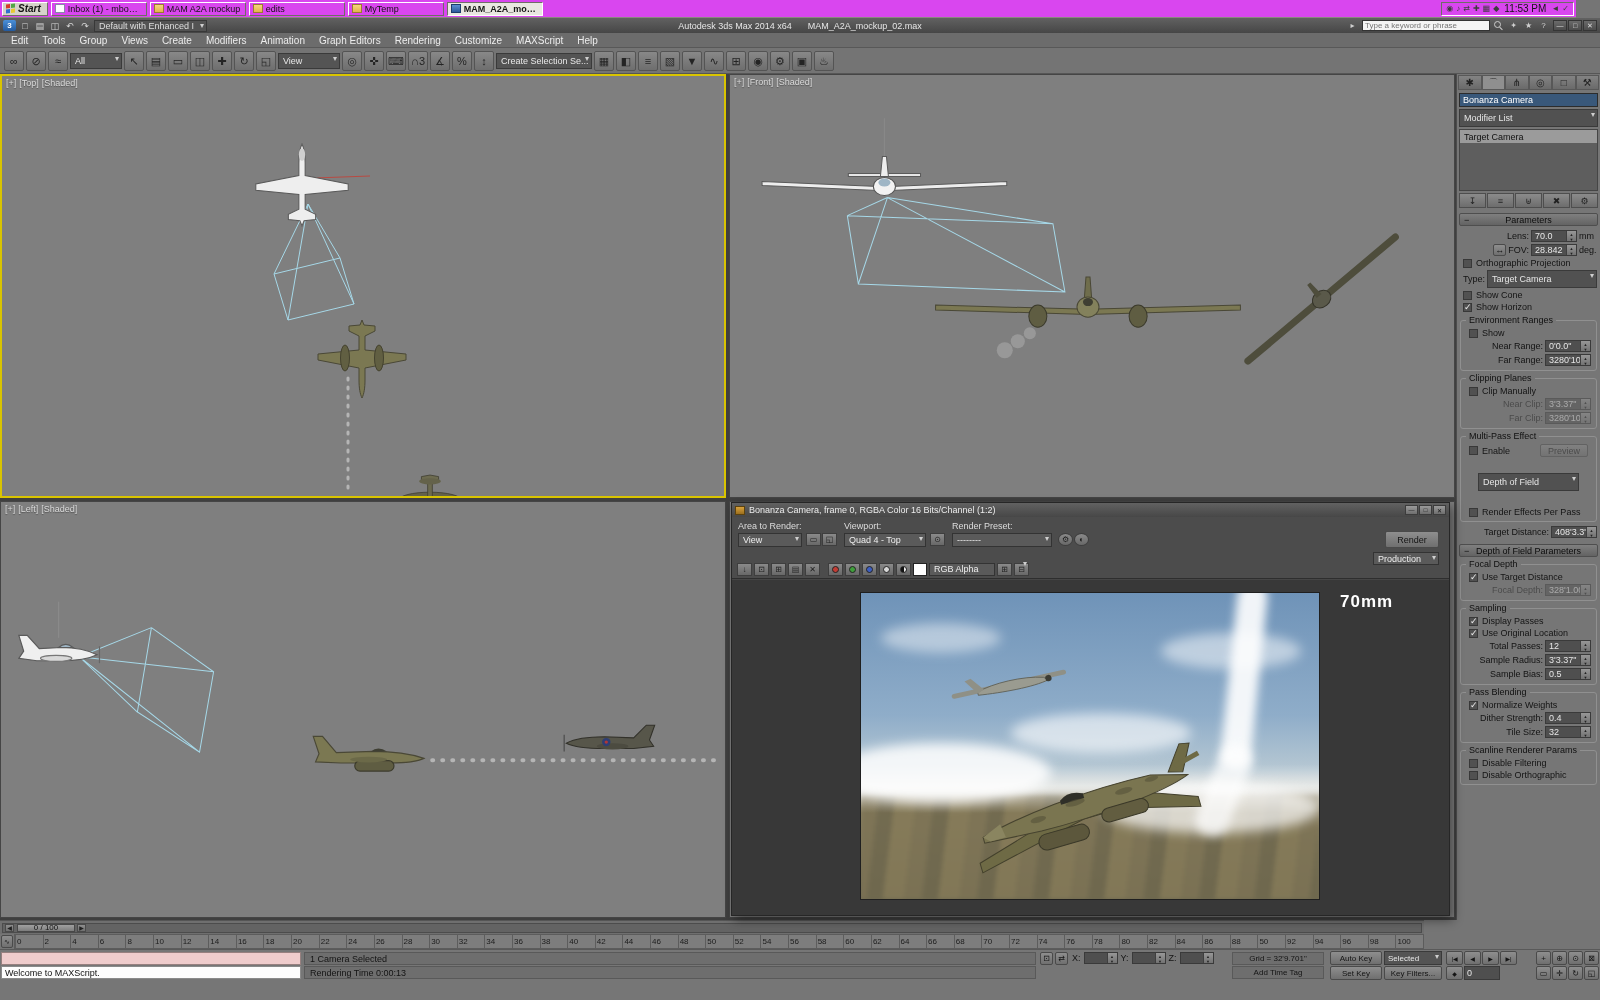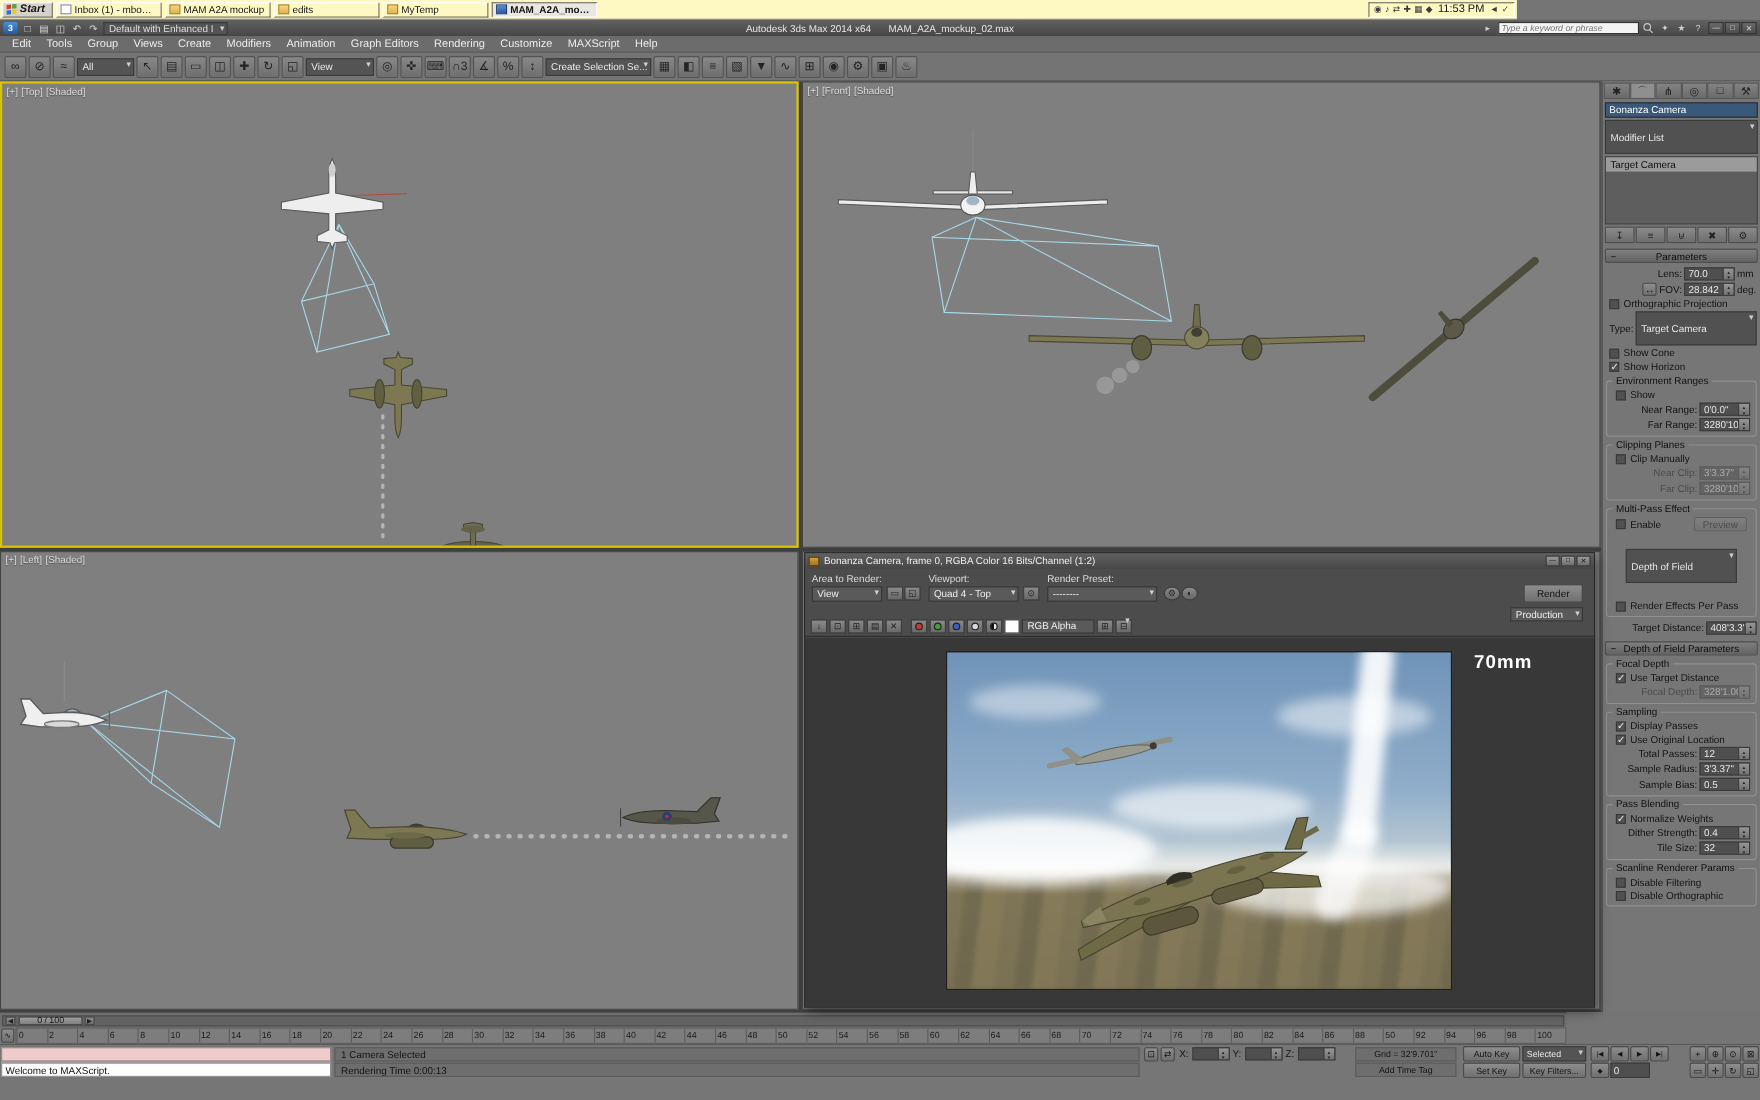--- a/index.html
+++ b/index.html
@@ -1,21 +1,21 @@
 <!DOCTYPE html>
 <html><head>
 <meta charset="utf-8">
 <style>
 *{margin:0;padding:0;box-sizing:border-box}
 html,body{width:1600px;height:1000px;overflow:hidden;background:#757575;
   font-family:"Liberation Sans",sans-serif;color:#141414}
 i,b{font-style:normal;font-weight:normal}
 
 
-#taskbar{position:absolute;left:0;top:0;width:1379px;height:18px;background:#fef9c3;
+#taskbar{position:absolute;left:0;top:0;width:1576px;height:18px;background:#d946ef;
   border-bottom:1px solid #8a877e;display:flex;align-items:center;gap:3px;padding:1px 2px;font-size:10px}
 .start{height:14px;display:flex;align-items:center;gap:3px;padding:0 6px 0 3px;
   border:1px solid;border-color:#fff #6f6d66 #6f6d66 #fff;font-weight:bold;font-style:italic;background:#d6d2ca}
 .winflag{width:9px;height:9px;display:grid;grid-template:1fr 1fr/1fr 1fr;gap:1px;transform:skewY(-6deg)}
 .winflag i:nth-child(1){background:#d43d2a}.winflag i:nth-child(2){background:#52a546}
 .winflag i:nth-child(3){background:#2f6fd0}.winflag i:nth-child(4){background:#e8c javascript32}
 .winflag i:nth-child(4){background:#e8c832}
 .tbar-items{display:flex;gap:3px}
 .tbtn{width:96px;height:14px;display:flex;gap:3px;align-items:center;padding:0 3px;
   border:1px solid;border-color:#fff #6f6d66 #6f6d66 #fff;overflow:hidden;white-space:nowrap;font-size:9px}
@@ -36,21 +36,21 @@
   color:#dedede;font-size:9px}
 .appbtn{width:13px;height:11px;background:linear-gradient(#4a90d9,#245a9e);border-radius:2px;color:#fff;
   font-size:8px;font-weight:bold;display:flex;align-items:center;justify-content:center;flex:none}
 .qati{width:14px;height:12px;display:flex;align-items:center;justify-content:center;font-size:9px;color:#d8d8d8}
 .ws-dd{height:12px;background:#535353;border:1px solid #383838;display:flex;align-items:center;
   padding:0 12px 0 4px;position:relative;white-space:nowrap}
 .dda::after{content:"▾";position:absolute;right:2px;top:0;font-size:8px;color:#cfcfcf}
 .tb-title{position:absolute;left:420px;right:420px;text-align:center;pointer-events:none;color:#e6e6e6;
   display:flex;justify-content:center;gap:16px;white-space:nowrap}
 .infocenter{margin-left:auto;display:flex;align-items:center;gap:3px}
-.search-in{width:128px;height:11px;font-size:8px;font-style:italic;border:1px solid #333;padding:0 2px;
+.search-in{width:128px;height:11px;font-size:8px;border:1px solid #333;padding:0 2px;
   background:#f4f4f4;color:#666;font-family:"Liberation Sans",sans-serif}
 .mag{width:11px;height:11px;position:relative;display:inline-block}
 .mag::before{content:"";width:5px;height:5px;border:1px solid #ccc;border-radius:50%;position:absolute;top:1px;left:1px}
 .mag::after{content:"";width:4px;height:1px;background:#ccc;transform:rotate(45deg);position:absolute;left:6px;top:8px}
 .infoico{width:13px;height:11px;display:flex;align-items:center;justify-content:center;font-size:8px;color:#d0d0d0}
 .winctl{width:14px;height:11px;display:flex;align-items:center;justify-content:center;font-size:7px;color:#ddd;
   background:linear-gradient(#6a6a6a,#4c4c4c);border:1px solid #353535}
 
 
 #menubar{position:absolute;left:0;top:33px;width:1600px;height:15px;background:#6c6c6c;
@@ -78,21 +78,21 @@
 
 
 #cmdpanel{position:absolute;left:1456px;top:74px;width:144px;height:846px;background:#767676;
   border-left:1px solid #4c4c4c;font-size:9px}
 .cp-tabs{display:flex;height:16px;padding:1px 1px 0}
 .cp-tab{flex:1;display:flex;align-items:center;justify-content:center;border:1px solid #585858;
   background:linear-gradient(#838383,#6a6a6a);font-size:10px;color:#222}
 .cp-tab.active{background:#8f8f8f}
 .namefield{margin:3px 2px 2px;height:14px;background:#39587a;color:#fff;display:flex;align-items:center;
   padding:0 3px;border:1px solid #2c2c2c}
-.ddfield{height:31px;background:#515151;color:#e6e6e6;border:1px solid #3a3a3a;display:flex;align-items:center;
+.ddfield{height:18px;background:#515151;color:#e6e6e6;border:1px solid #3a3a3a;display:flex;align-items:center;
   padding:0 13px 0 4px;position:relative;white-space:nowrap;overflow:hidden}
 .mlist{margin:0 2px}
 .stack{margin:2px;height:62px;background:#5e5e5e;border:1px solid #454545}
 .stackrow{height:13px;background:#9b9b9b;color:#101010;display:flex;align-items:center;padding:0 4px}
 .stackbtns{display:flex;gap:1px;margin:0 2px;height:15px}
 .sbtn{flex:1;background:linear-gradient(#8b8b8b,#6d6d6d);border:1px solid #4e4e4e;display:flex;
   align-items:center;justify-content:center;font-size:9px;color:#222}
 .roll{position:relative;margin:5px 2px 3px;height:13px;background:linear-gradient(#7f7f7f,#636363);
   border:1px solid #4e4e4e;border-radius:2px;display:flex;align-items:center;justify-content:center;color:#0c0c0c}
 .roll::before{content:"−";position:absolute;left:4px;font-size:9px}

